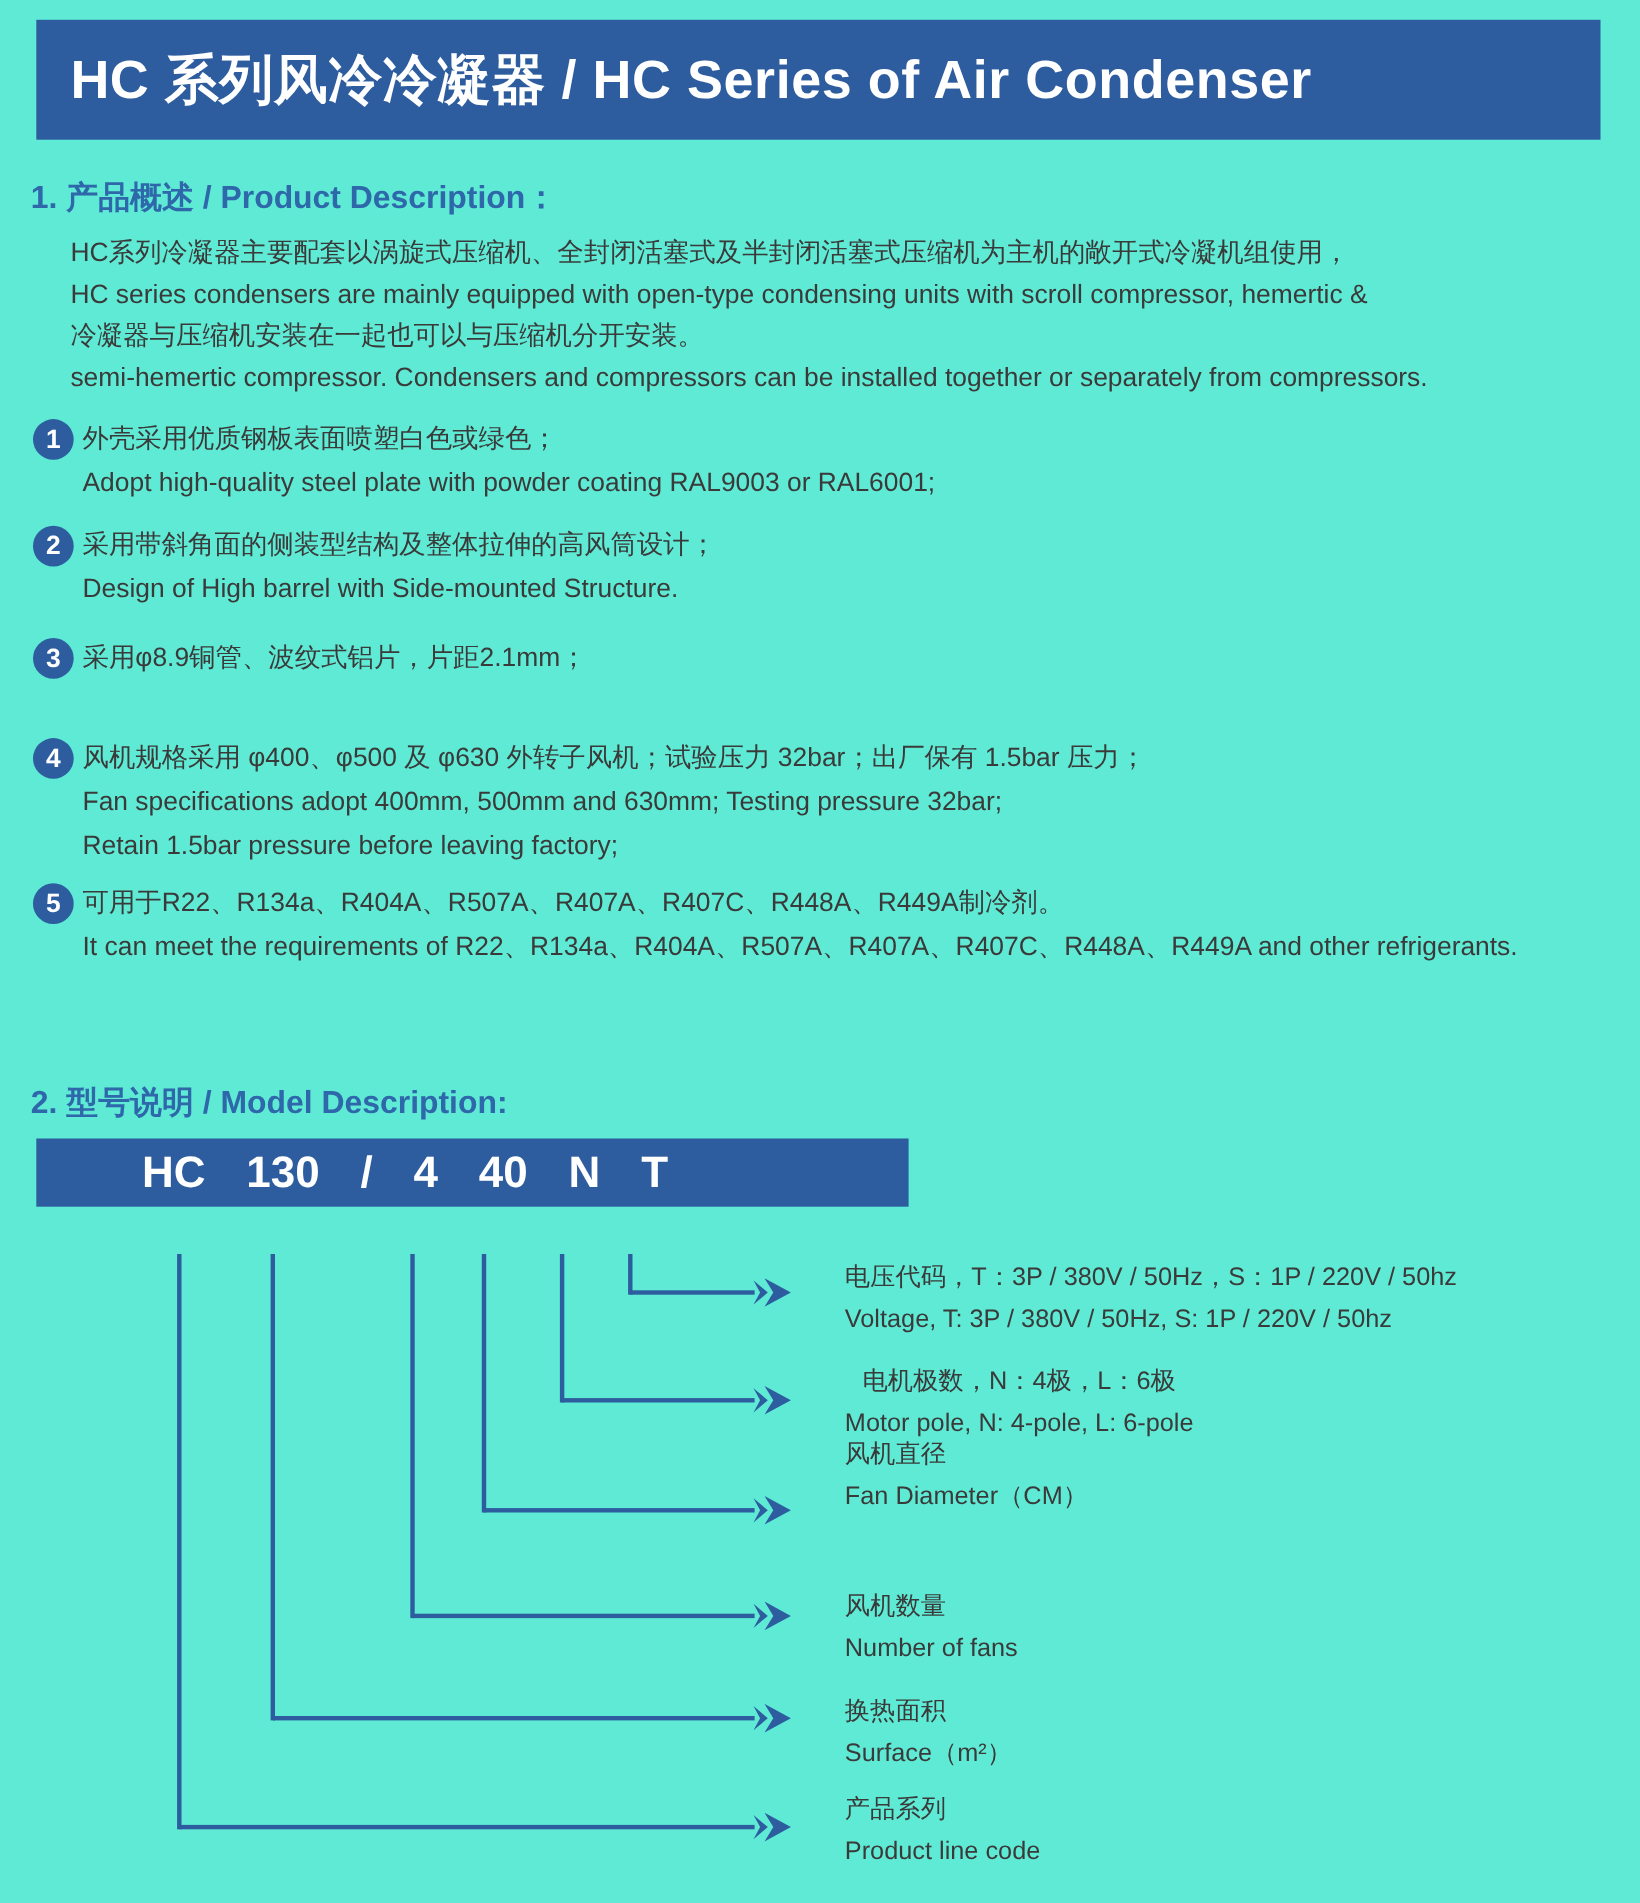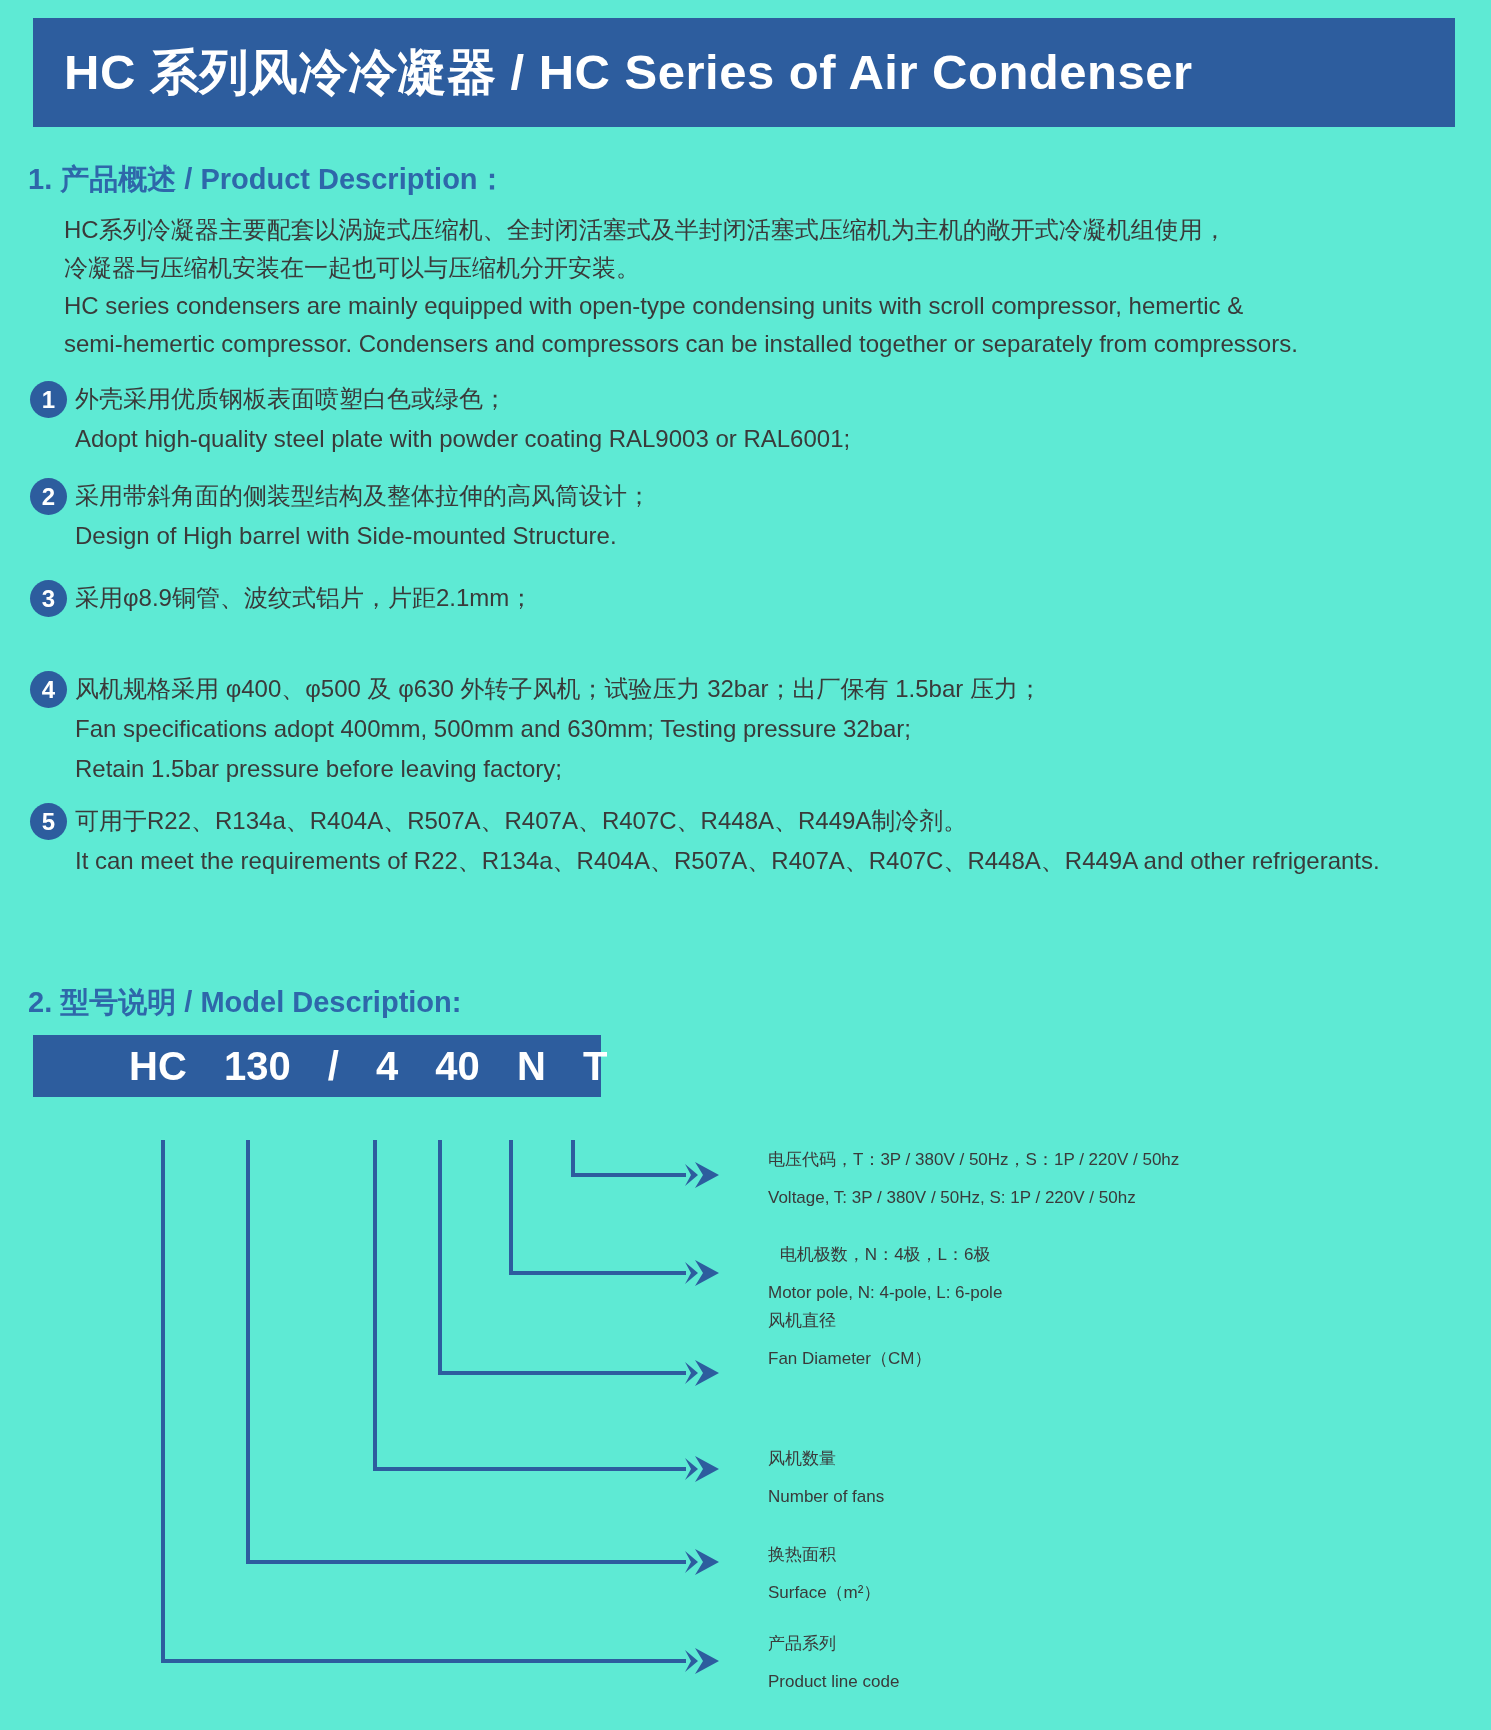--- a/index.html
+++ b/index.html
@@ -82,21 +82,21 @@
   .feature-lines{padding-left:75px;}
   .fline{
     font-size:24px;
     line-height:40px;
     white-space:nowrap;
   }
   
   .model-box{
     position:absolute;
     left:33px;top:1035px;
-    width:568px;height:62px;
+    width:793px;height:62px;
     background:var(--primary-blue);
     display:flex;align-items:center;
   }
   .model-code{
     color:#ffffff;
     font-size:40px;
     font-weight:bold;
     padding-left:96px;
     word-spacing:26px;
     white-space:nowrap;
@@ -134,40 +134,40 @@
     position:absolute;
     left:768px;
   }
   .lg1{top:1141px;}
   .lg2{top:1236px;text-align:center;}
   .lg3{top:1302px;}
   .lg4{top:1440px;}
   .lg5{top:1536px;}
   .lg6{top:1625px;}
   .legend-line{
-    font-size:17px;
+    font-size:23px;
     line-height:38px;
     white-space:nowrap;
   }
 </style>
 </head>
 <body>
 
 <div class="page">
 
   <header class="banner">
     <span class="banner-title">HC 系列风冷冷凝器 / HC Series of Air Condenser</span>
   </header>
 
   <h2 class="s-heading s1-heading">1. 产品概述 / Product Description：</h2>
 
   <div class="intro">
     <div class="intro-line">HC系列冷凝器主要配套以涡旋式压缩机、全封闭活塞式及半封闭活塞式压缩机为主机的敞开式冷凝机组使用，</div>
+    <div class="intro-line">HC series condensers are mainly equipped with open-type condensing units with scroll compressor, hemertic &amp;</div>
     <div class="intro-line">冷凝器与压缩机安装在一起也可以与压缩机分开安装。</div>
-    <div class="intro-line">HC series condensers are mainly equipped with open-type condensing units with scroll compressor, hemertic &amp;</div>
     <div class="intro-line">semi-hemertic compressor. Condensers and compressors can be installed together or separately from compressors.</div>
   </div>
 
   <div class="feature it1">
     <div class="badge">1</div>
     <div class="feature-lines">
       <div class="fline">外壳采用优质钢板表面喷塑白色或绿色；</div>
       <div class="fline">Adopt high-quality steel plate with powder coating RAL9003 or RAL6001;</div>
     </div>
   </div>

